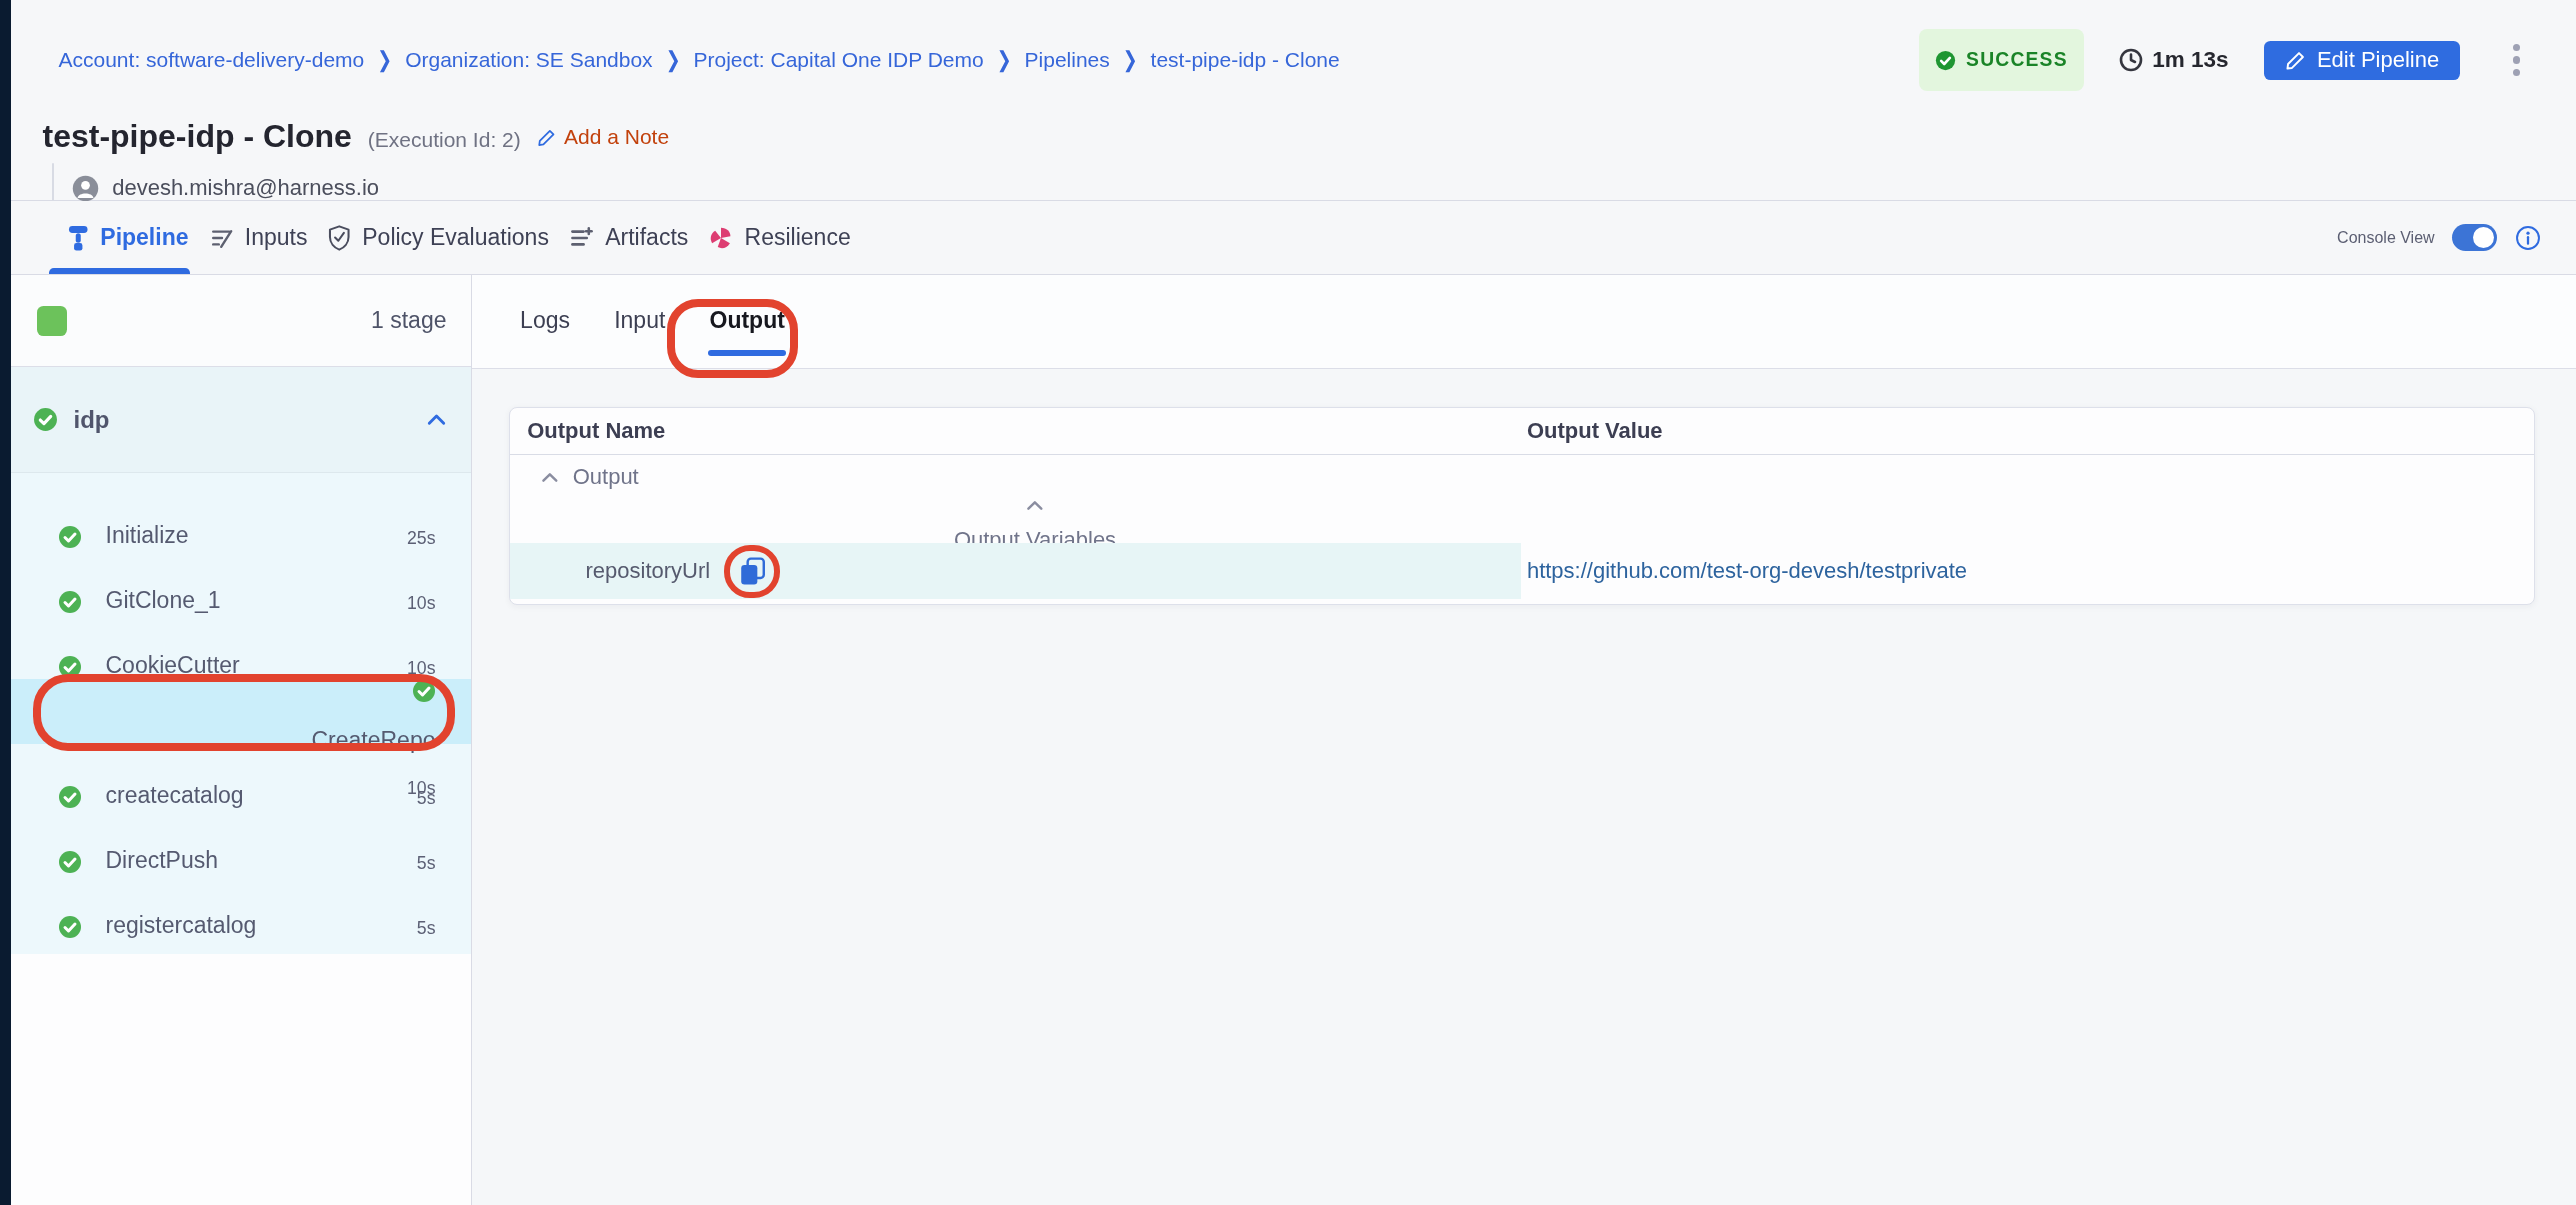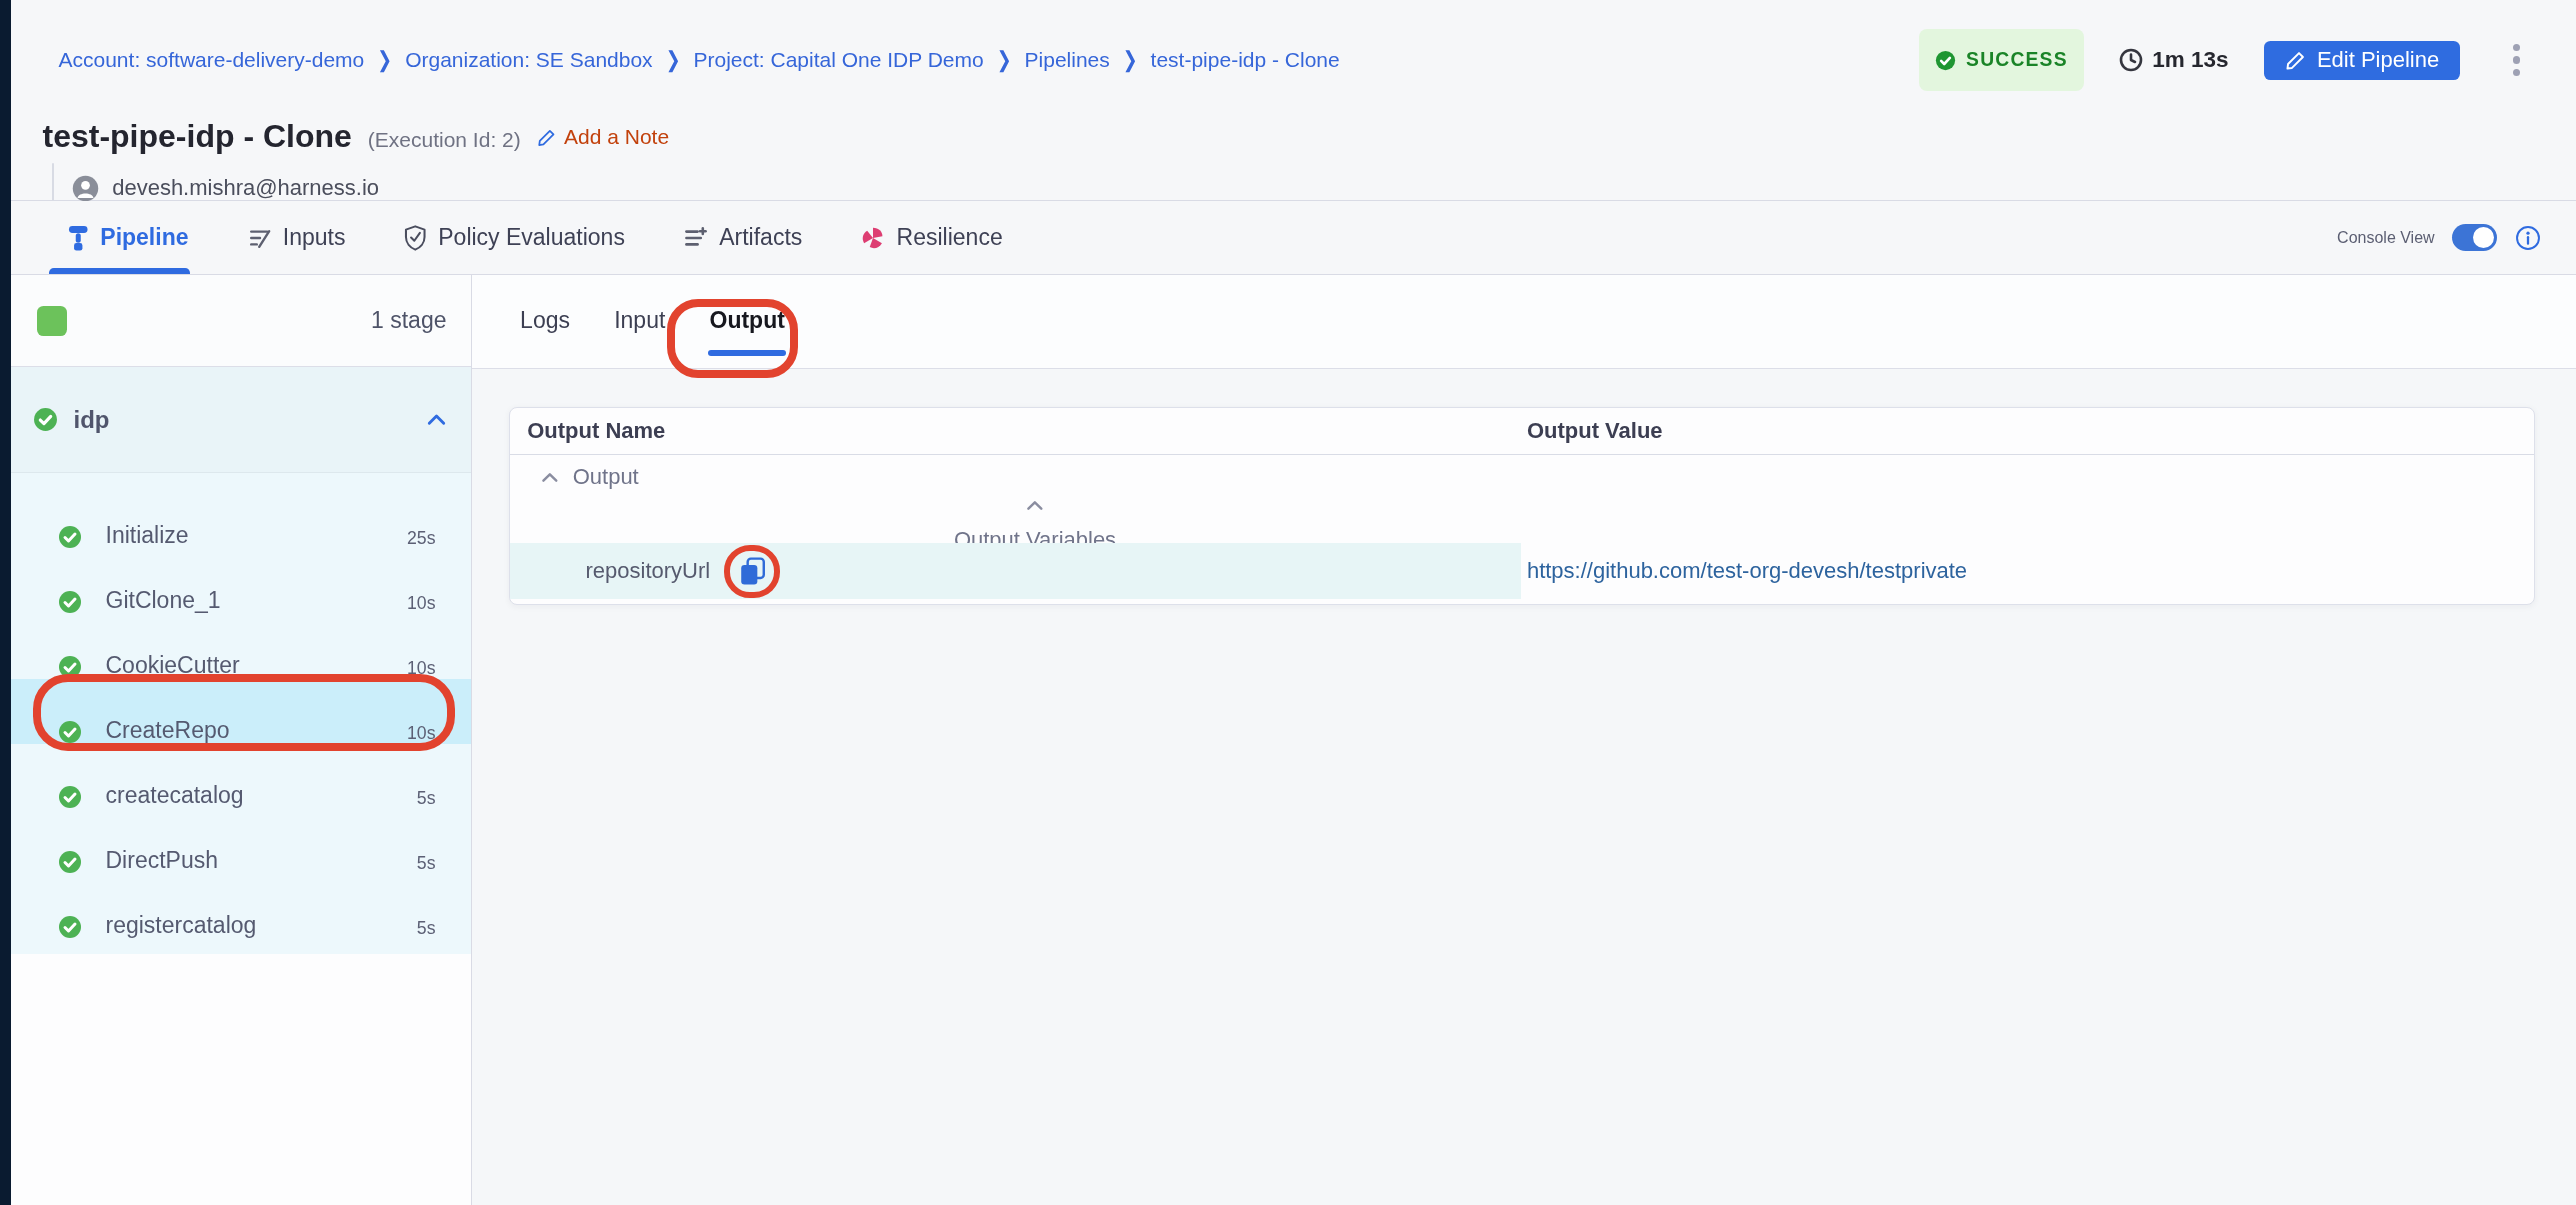--- a/index.html
+++ b/index.html
@@ -28,40 +28,40 @@
   .exec-id { font-size:21px; color:#6f7283; }
   .add-note { display:flex; align-items:center; gap:8px; color:#c2410c; font-size:21px; cursor:pointer; }
 
   .email-wrap { display:flex; align-items:center; margin-top:8px; }
   .thread-line { width:2.4px; height:50px; background:#d8dbe4; margin:0 17.7px 0 9.6px; border-radius:1.6px; }
   .avatar { width:27px; height:27px; }
   .email { margin-left:13px; font-size:22px; color:#4b4e5c; }
 
   
   .tabbar { height:74px; background:#f6f7f9; border-bottom:1.6px solid #d9dbe5; display:flex; align-items:center; justify-content:space-between; padding:0 35px 0 56px; }
-  .tabs { display:flex; align-items:center; gap:59px; height:100%;text-align:center; }
+  .tabs { display:flex; align-items:center; gap:21px; height:100%;text-align:center; }
   .tab { display:flex; align-items:center; gap:11.3px; font-size:23px; color:#3e4155; height:100%; position:relative; cursor:pointer; white-space:nowrap; }
   .tab.active { color:#2f6be0; font-weight:bold; }
   .tab.active::after { content:""; position:absolute; left:-17.7px; right:-1.6px; bottom:0; height:5.6px; background:#2f6be0; border-radius:4.8px 4.8px 0 0; }
   .console { display:flex; align-items:center; gap:17.7px; font-size:16px; color:#5b5e72; }
   .toggle { width:45px; height:27px; border-radius:13.7px; background:#3c74d6; position:relative; cursor:pointer; }
   .toggle::after { content:""; position:absolute; right:3.2px; top:3.2px; width:21px; height:21px; border-radius:50%; background:#fff; }
 
   
   .body-row { flex:1; display:flex; min-height:0; }
   .sidebar { width:461px; flex:0 0 461px; border-right:1.6px solid #d9dbe5; display:flex; flex-direction:column; background:#fdfdfe; }
   .stage-summary { height:92px; display:flex; align-items:center; justify-content:space-between; padding:0 24px 0 26px; border-bottom:1.6px solid #dcdee8; background:#fbfcfd;text-align:center; }
   .stage-square { width:30px; height:30px; border-radius:6.4px; background:#6cc25b; }
   .stage-count { font-size:23px; color:#4e5368; }
   .stage-header { height:105px; background:#e9f4f8; display:flex; align-items:center; gap:16px; padding:0 24px 0 22px; cursor:pointer; }
   .stage-name { font-size:24px; font-weight:bold; color:#50556c; }
   .stage-header .chev { margin-left:auto; }
   .steps { background:#edf8fc; border-top:1.6px solid #dde8ed; padding:11.3px 0 14.5px; position:relative; }
   .step { height:65px; display:flex; align-items:flex-end; gap:24px; padding:0 35px 0 47px; cursor:pointer; }
-  .step.selected { background:#cbeefa; }
+  .step.selected { background:#cbeefa;flex-direction:column; }
   .step-label { font-size:23px; color:#555a70; }
   .step-duration { margin-left:auto; font-size:17.7px; color:#5c6075; }
   .sidebar-rest { flex:1; background:#fdfdfe; }
 
   
   .main { flex:1; display:flex; flex-direction:column; min-width:0; }
   .panel-tabs { height:94px; flex:0 0 94px; background:#fcfdfe; border-bottom:1.6px solid #dcdee8; display:flex; align-items:center; gap:41px; padding-left:47px; position:relative; }
   .ptab { font-size:23px; color:#3c3f52; position:relative; padding:21px 1.6px 24px; cursor:pointer; }
   .ptab.active { font-weight:bold; color:#17181f; }
   .ptab.active::after { content:""; position:absolute; left:0; right:0; bottom:1.6px; height:5.6px; border-radius:3.2px; background:#2f6be0; }

